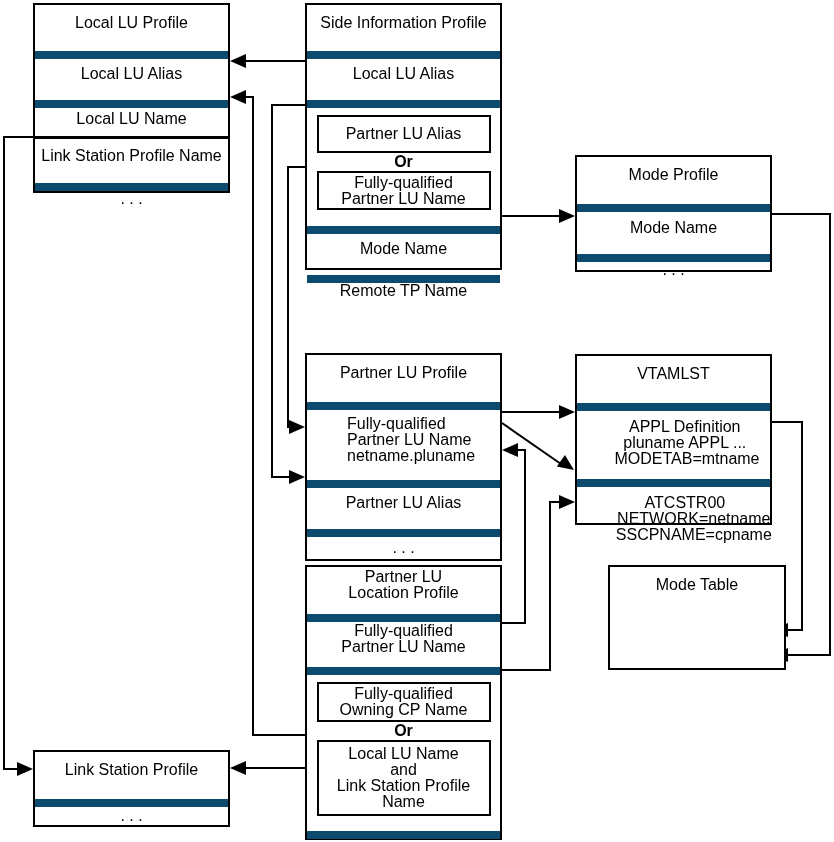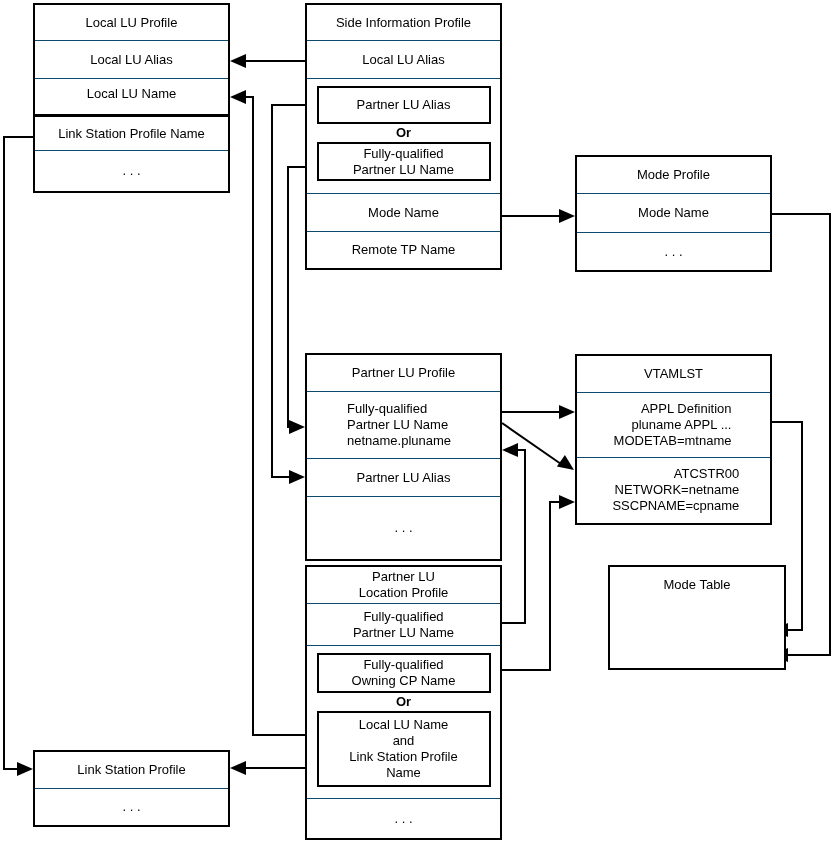--- a/index.html
+++ b/index.html
@@ -1,33 +1,33 @@
 <!DOCTYPE html>
 <html><head>
 <meta charset="utf-8">
 <style>
   html,body { margin:0; padding:0; background:#ffffff; }
   #canvas {
     position:relative; width:834px; height:842px; background:#ffffff;
-    font-family:"Liberation Sans", sans-serif; font-size:13px; color:#000;
+    font-family:"Liberation Sans", sans-serif; font-size:16px; color:#000;
     line-height:16px; overflow:hidden;
   }
   #wires { position:absolute; left:0; top:0; width:834px; height:842px; pointer-events:none; }
   .box {
     position:absolute; box-sizing:border-box; border:2px solid #000; background:#fff;
     display:flex; flex-direction:column;
   }
   .row {
     box-sizing:border-box; display:flex; align-items:center; justify-content:center;
     text-align:center; flex:0 0 auto;
   }
-  .bt { border-top:1px solid #0c4a6e; }
+  .bt { border-top:8px solid #0c4a6e;margin-top:11px; }
   .grow { flex:1 1 auto; }
   .prelines { white-space:pre-line; }
-  .pre { white-space:pre; text-align:right; justify-content:flex-start; align-items:flex-start; }
+  .pre { white-space:pre; text-align:center; justify-content:flex-start; align-items:flex-start; }
   .leftblock { justify-content:flex-start; text-align:left; }
   .thickdiv { box-sizing:border-box; height:9px; border-bottom:3px solid #000; flex:0 0 auto; }
   .inner {
     box-sizing:border-box; border:2px solid #000; width:174px; margin:0 auto;
     display:flex; align-items:center; justify-content:center; text-align:center; flex:0 0 auto;
   }
   .orline { display:flex; align-items:center; justify-content:center; height:18px; flex:0 0 auto;font-weight:bold; }
   .section { box-sizing:border-box; display:flex; flex-direction:column; flex:0 0 auto; }
 </style>
 </head>

